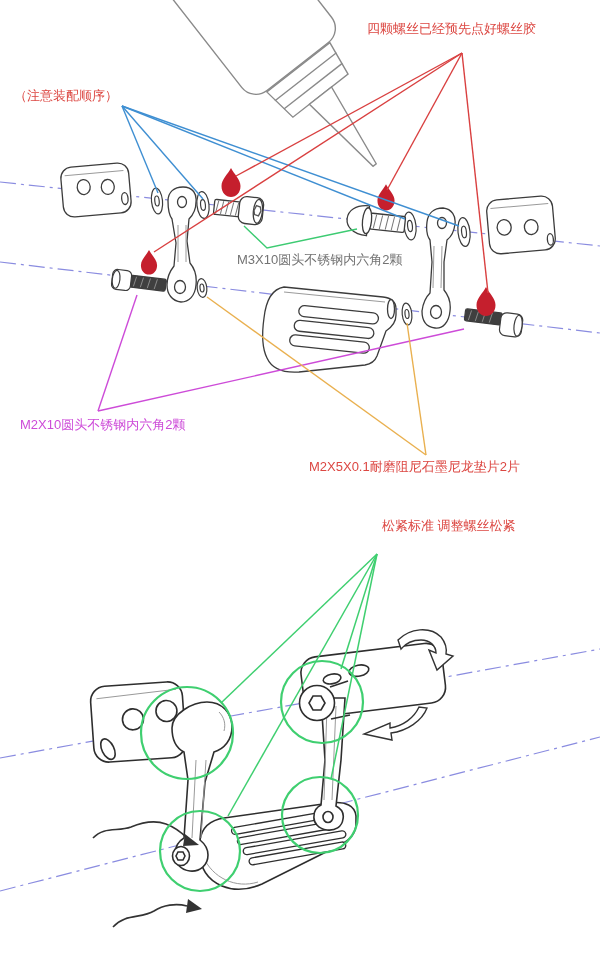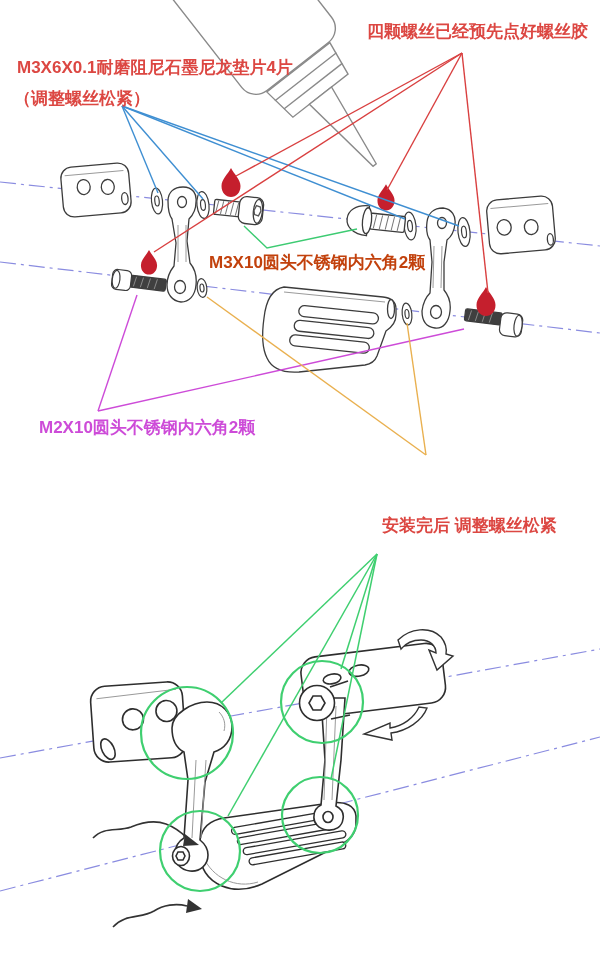--- a/index.html
+++ b/index.html
@@ -1,23 +1,23 @@
 <!DOCTYPE html>
 <html><head>
 <meta charset="utf-8">
 <style>
   html,body{margin:0;padding:0;background:#ffffff;}
   #canvas{
     position:relative;width:600px;height:960px;background:#ffffff;overflow:hidden;
     font-family:"Liberation Sans","DejaVu Sans",sans-serif;
   }
   #drawing{position:absolute;left:0;top:0;}
-  .label{position:absolute;font-size:17px;font-weight:bold;white-space:nowrap;letter-spacing:0px;}
+  .label{position:absolute;font-size:13px;font-weight:normal;white-space:nowrap;letter-spacing:0px;}
   .red{color:#dc4742;}
-  .green{color:#c2410c;}
+  .green{color:#737373;margin-left:28px;}
   .magenta{color:#cd4bd8;}
   .note-block div{line-height:30px;}
 </style>
 </head>
 <body>
 
 <div id="canvas">
 
 <svg id="drawing" width="600" height="960" viewBox="0 0 600 960" xmlns="http://www.w3.org/2000/svg">
 
@@ -269,23 +269,23 @@
 
     <g stroke="#3fcf70" stroke-width="1.5">
       <line x1="377" y1="554" x2="221" y2="703"></line>
       <line x1="377" y1="554" x2="341" y2="669"></line>
       <line x1="377" y1="554" x2="331" y2="779"></line>
       <line x1="377" y1="554" x2="228" y2="816"></line>
     </g>
   </g>
 </svg>
 
-<div class="label red" style="left:17px;top:56px;">M3X6X0.1耐磨阻尼石墨尼龙垫片4片</div>
-<div class="label red" style="left:14px;top:87px;">（调整螺丝松紧）</div>
+<div class="label red" style="left:14px;top:87px;">（注意装配顺序）</div>
 <div class="label red" style="left:367px;top:20px;">四颗螺丝已经预先点好螺丝胶</div>
 <div class="label green" style="left:209px;top:251px;">M3X10圆头不锈钢内六角2颗</div>
-<div class="label magenta" style="left:39px;top:416px;">M2X10圆头不锈钢内六角2颗</div>
+<div class="label magenta" style="left:20px;top:416px;">M2X10圆头不锈钢内六角2颗</div>
+<div class="label red" style="left:309px;top:458px;">M2X5X0.1耐磨阻尼石墨尼龙垫片2片</div>
 
 <div class="label red note-block" style="left:382px;top:511px;">
-  <div>安装完后 调整螺丝松紧</div>
+  <div>松紧标准 调整螺丝松紧</div>
 </div>
 
 </div>
 
 </body></html>

